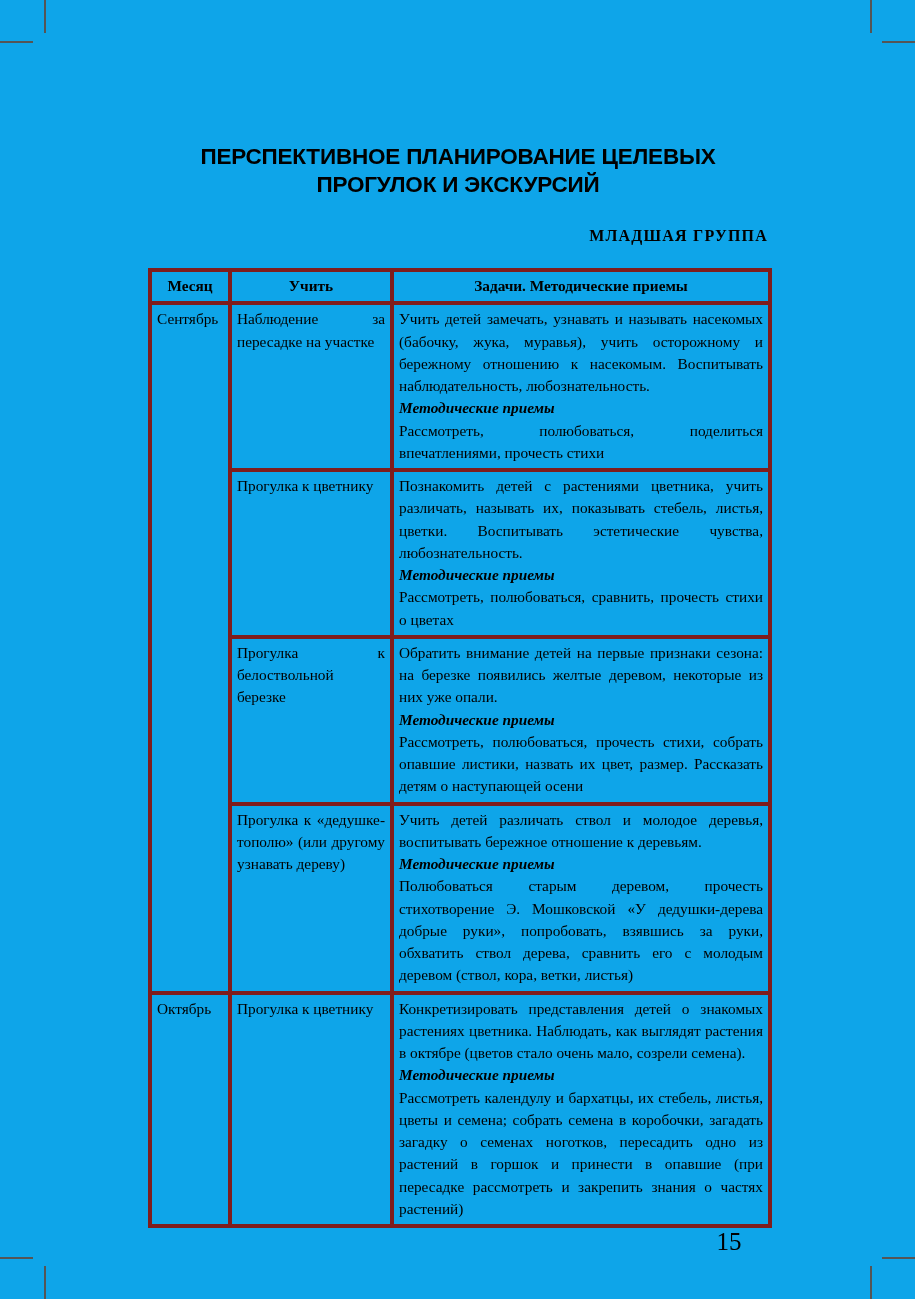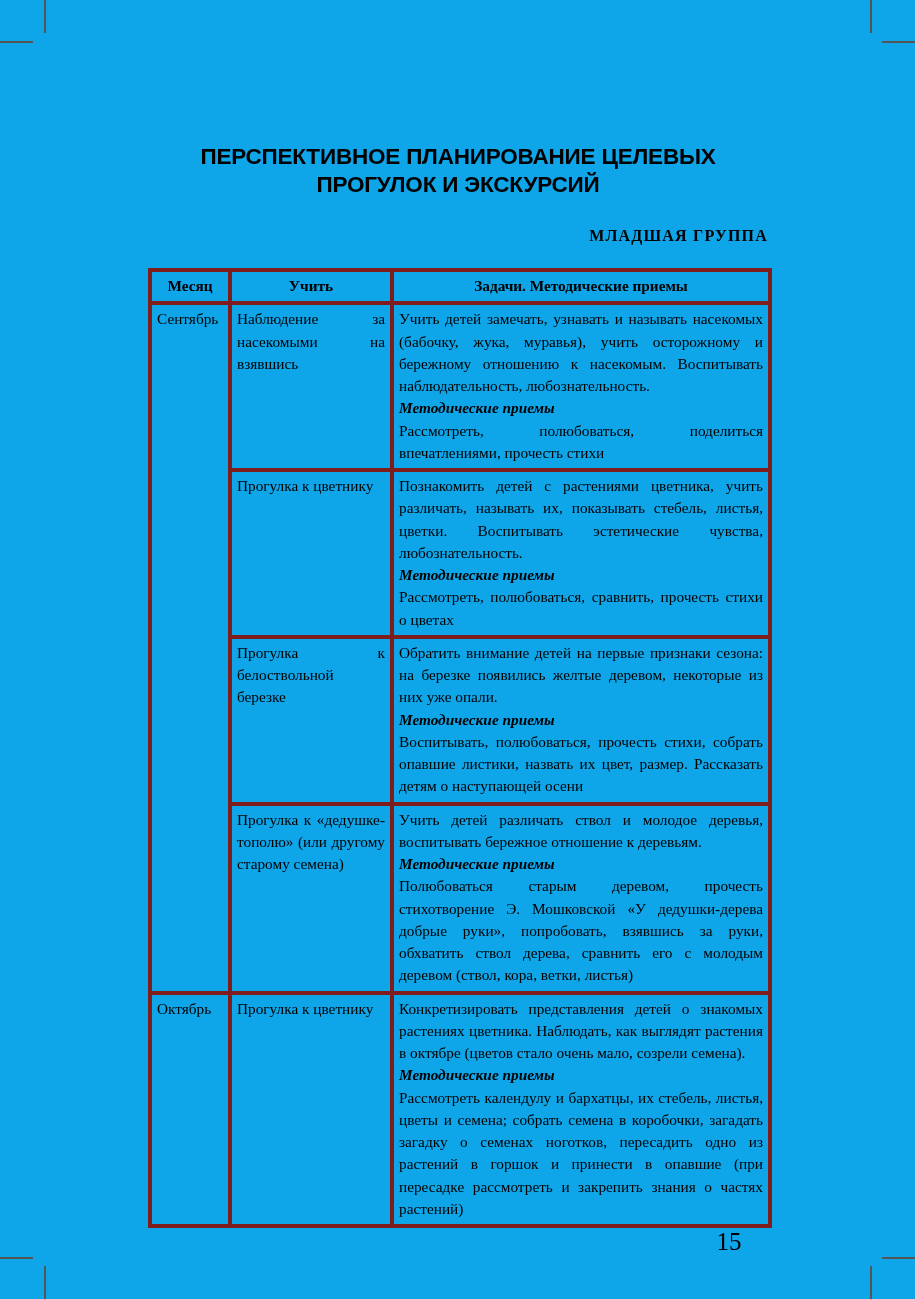--- a/index.html
+++ b/index.html
@@ -131,21 +131,21 @@
       <tr>
         <th>Месяц</th>
         <th>Учить</th>
         <th>Задачи. Методические приемы</th>
       </tr>
     </thead>
     <tbody>
 
       <tr>
         <td class="cell-month" rowspan="4">Сентябрь</td>
-        <td class="cell-theme">Наблюдение за насекомыми на взявшись</td>
+        <td class="cell-theme">Наблюдение за пересадке на участке</td>
         <td class="cell-tasks">
           <span class="blk">Учить детей замечать, узнавать и называть насекомых (бабочку, жука, муравья), учить осторожному и бережному отношению к насекомым. Воспитывать наблюдательность, любознательность.</span>
           <span class="blk mp-head">Методические приемы</span>
           <span class="blk">Рассмотреть, полюбоваться, поделиться впечатлениями, прочесть стихи</span>
         </td>
       </tr>
 
       <tr>
         <td class="cell-theme">Прогулка к цветнику</td>
         <td class="cell-tasks">
@@ -153,26 +153,26 @@
           <span class="blk mp-head">Методические приемы</span>
           <span class="blk">Рассмотреть, полюбоваться, сравнить, прочесть стихи о цветах</span>
         </td>
       </tr>
 
       <tr>
         <td class="cell-theme">Прогулка к белоствольной березке</td>
         <td class="cell-tasks">
           <span class="blk">Обратить внимание детей на первые признаки сезона: на березке появились желтые деревом, некоторые из них уже опали.</span>
           <span class="blk mp-head">Методические приемы</span>
-          <span class="blk">Воспитывать, полюбоваться, прочесть стихи, собрать опавшие листики, назвать их цвет, размер. Рассказать детям о наступающей осени</span>
+          <span class="blk">Рассмотреть, полюбоваться, прочесть стихи, собрать опавшие листики, назвать их цвет, размер. Рассказать детям о наступающей осени</span>
         </td>
       </tr>
 
       <tr>
-        <td class="cell-theme">Прогулка к «дедушке-тополю» (или другому старому семена)</td>
+        <td class="cell-theme">Прогулка к «дедушке-тополю» (или другому узнавать дереву)</td>
         <td class="cell-tasks">
           <span class="blk">Учить детей различать ствол и молодое деревья, воспитывать бережное отношение к деревьям.</span>
           <span class="blk mp-head">Методические приемы</span>
           <span class="blk">Полюбоваться старым деревом, прочесть стихотворение Э. Мошковской «У дедушки-дерева добрые руки», попробовать, взявшись за руки, обхватить ствол дерева, сравнить его с молодым деревом (ствол, кора, ветки, листья)</span>
         </td>
       </tr>
 
       <tr>
         <td class="cell-month">Октябрь</td>
         <td class="cell-theme">Прогулка к цветнику</td>

